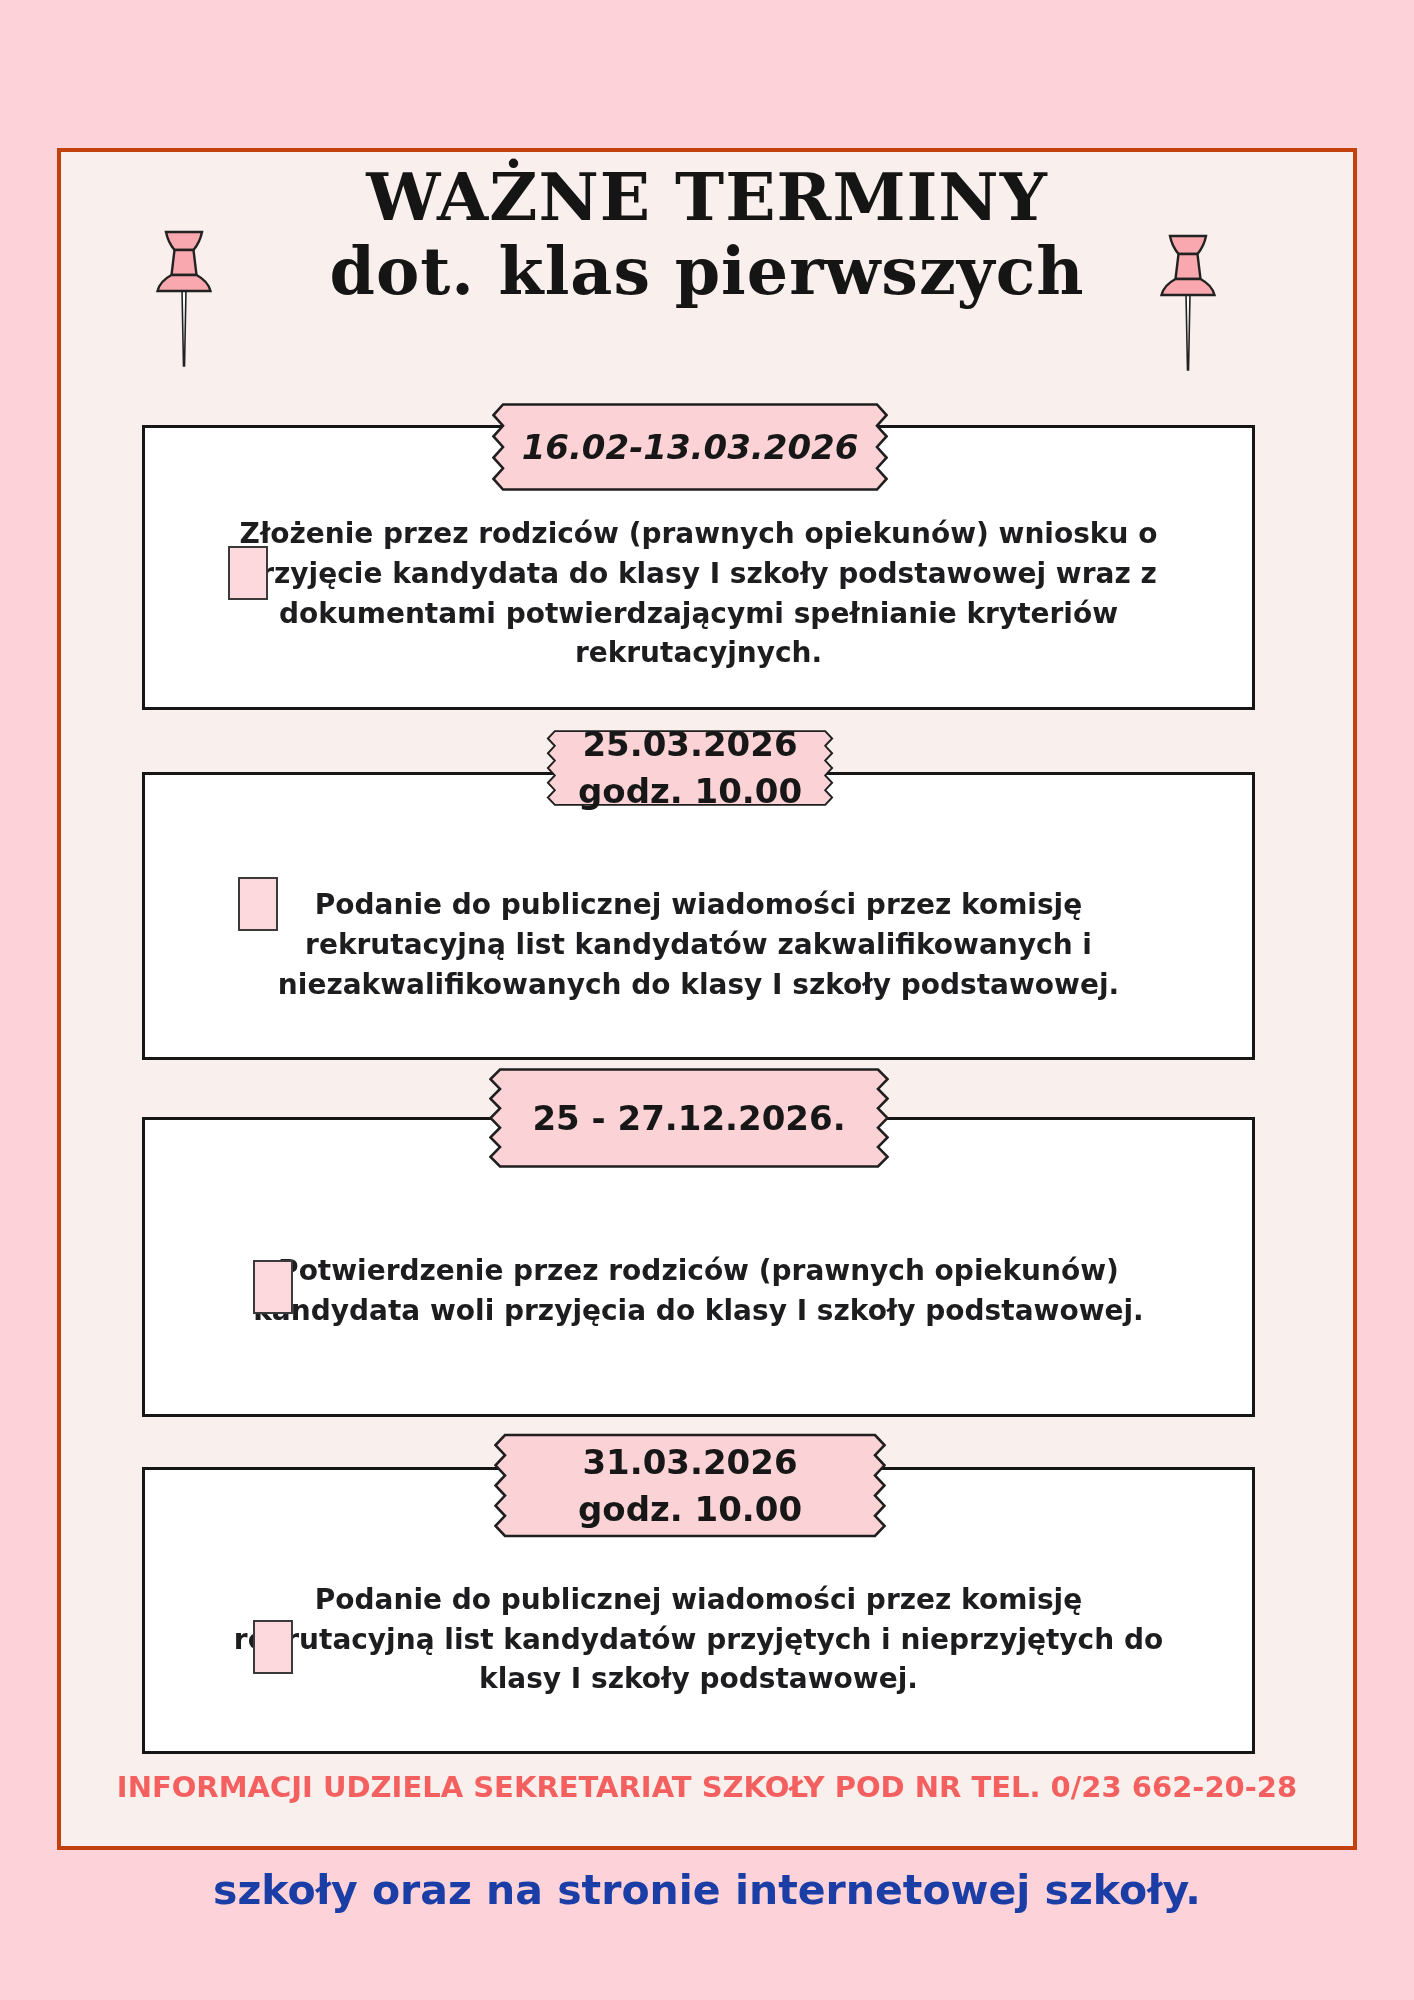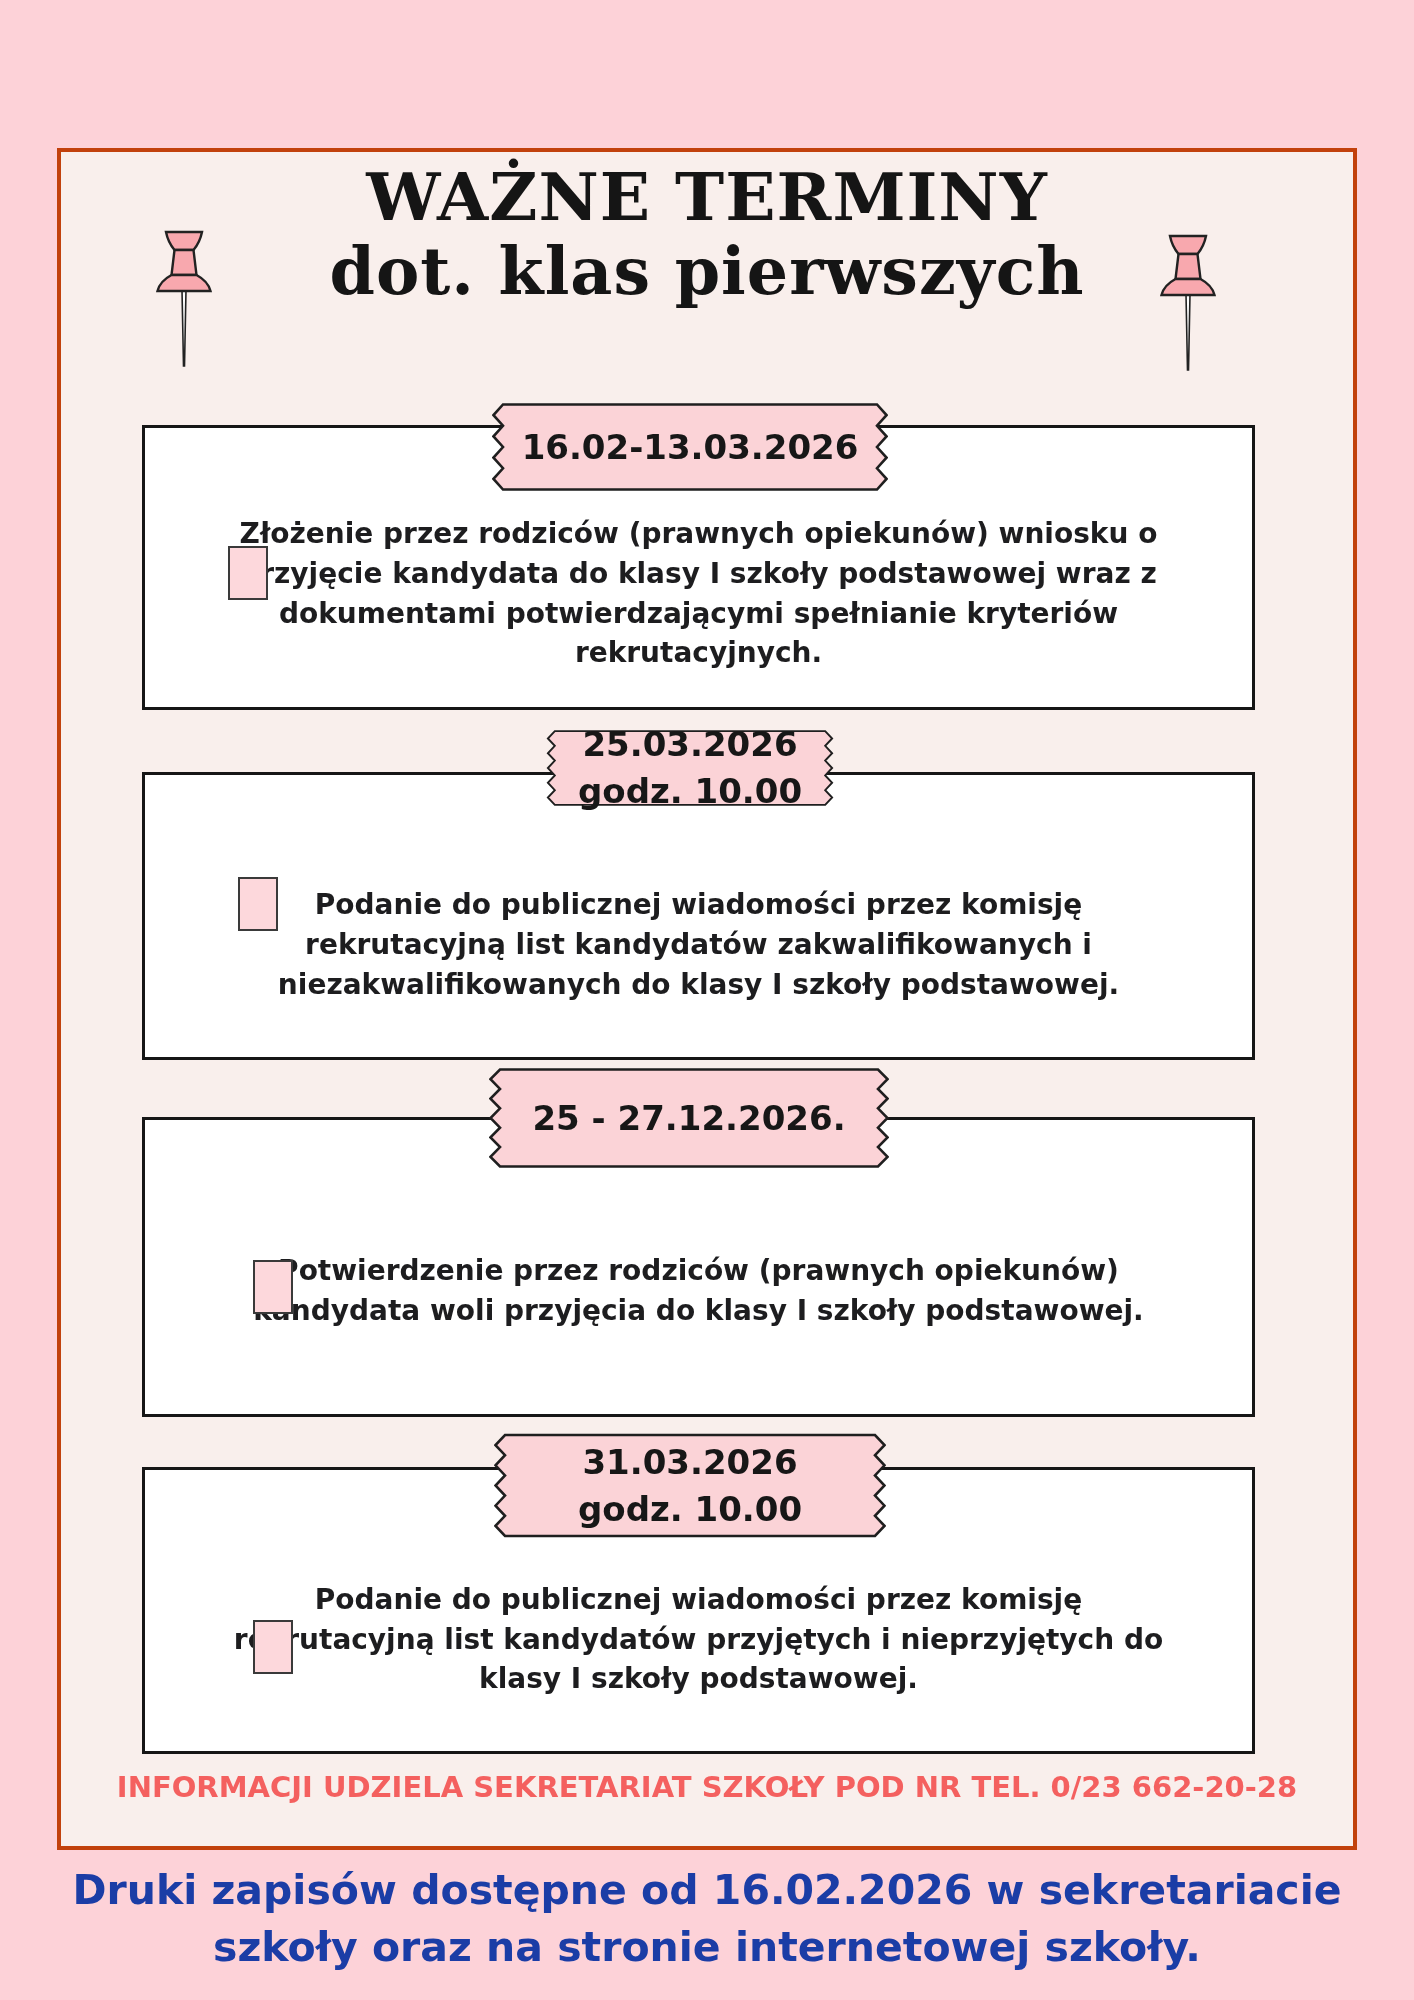--- a/index.html
+++ b/index.html
@@ -70,21 +70,21 @@
     <path d="M19.5 22 L38.5 22 L41.5 47 L16.5 47 Z" fill="#f8a8ae" stroke="#222" stroke-width="2.4"></path>
     <path d="M16.5 47 L41.5 47 C49 51 54 57 55.5 63 L2.5 63 C4 57 9 51 16.5 47 Z" fill="#f8a8ae" stroke="#222" stroke-width="2.4"></path>
   </svg>
   <svg class="pushpin right" viewBox="0 0 58 142">
     <path d="M27 62 L31 62 L29.5 138 L28.5 138 Z" fill="#fefefe" stroke="#222" stroke-width="1.6"></path>
     <path d="M11 4 L47 4 C45 14 41 19 38.5 22 L19.5 22 C17 19 13 14 11 4 Z" fill="#f8a8ae" stroke="#222" stroke-width="2.4"></path>
     <path d="M19.5 22 L38.5 22 L41.5 47 L16.5 47 Z" fill="#f8a8ae" stroke="#222" stroke-width="2.4"></path>
     <path d="M16.5 47 L41.5 47 C49 51 54 57 55.5 63 L2.5 63 C4 57 9 51 16.5 47 Z" fill="#f8a8ae" stroke="#222" stroke-width="2.4"></path>
   </svg>
 
-  <div class="badge" style="left:431px;top:251px;width:396px;height:88px;">
+  <div class="badge" style="left:431px;top:251px;width:396px;height:88px;font-style:italic;">
       <svg viewBox="0 0 396 88">
         <path d="M 11 1.5 L 385 1.5 L 394.5 12.125 L 385 22.75 L 394.5 33.375 L 385 44 L 394.5 54.625 L 385 65.25 L 394.5 75.875 L 385 86.5 L 11 86.5 L 1.5 75.875 L 11 65.25 L 1.5 54.625 L 11 44 L 1.5 33.375 L 11 22.75 L 1.5 12.125 L 11 1.5 Z" fill="#fbd3d7" stroke="#1f1f1f" stroke-width="2.6" stroke-linejoin="miter"></path>
       </svg>
     <div class="badge-text">
       <span>16.02-13.03.2026</span>
       <span></span>
     </div>
   </div>
   <div class="box" style="left:81px;top:273px;height:279px;padding-top:52px;box-sizing:content-box;height:227px;">
     <span class="checkbox" style="left:83px;top:118px;"></span>
@@ -130,15 +130,14 @@
   </div>
   <div class="box" style="left:81px;top:1315px;height:281px;padding-top:58px;box-sizing:content-box;height:223px;">
     <span class="checkbox" style="left:108px;top:150px;"></span>
     <div class="box-text">Podanie do publicznej wiadomości  przez komisję rekrutacyjną list kandydatów przyjętych i nieprzyjętych do klasy I szkoły podstawowej.</div>
   </div>
 
   <div class="info-line">INFORMACJI UDZIELA SEKRETARIAT SZKOŁY POD NR TEL. 0/23 662-20-28</div>
 </div>
 
 <div class="note">
-  <span>Druki zapisów dostępne od 16.02.2026 w sekretariacie</span>
   <span>szkoły oraz na stronie internetowej szkoły.</span>
 </div>
 
 </body></html>

